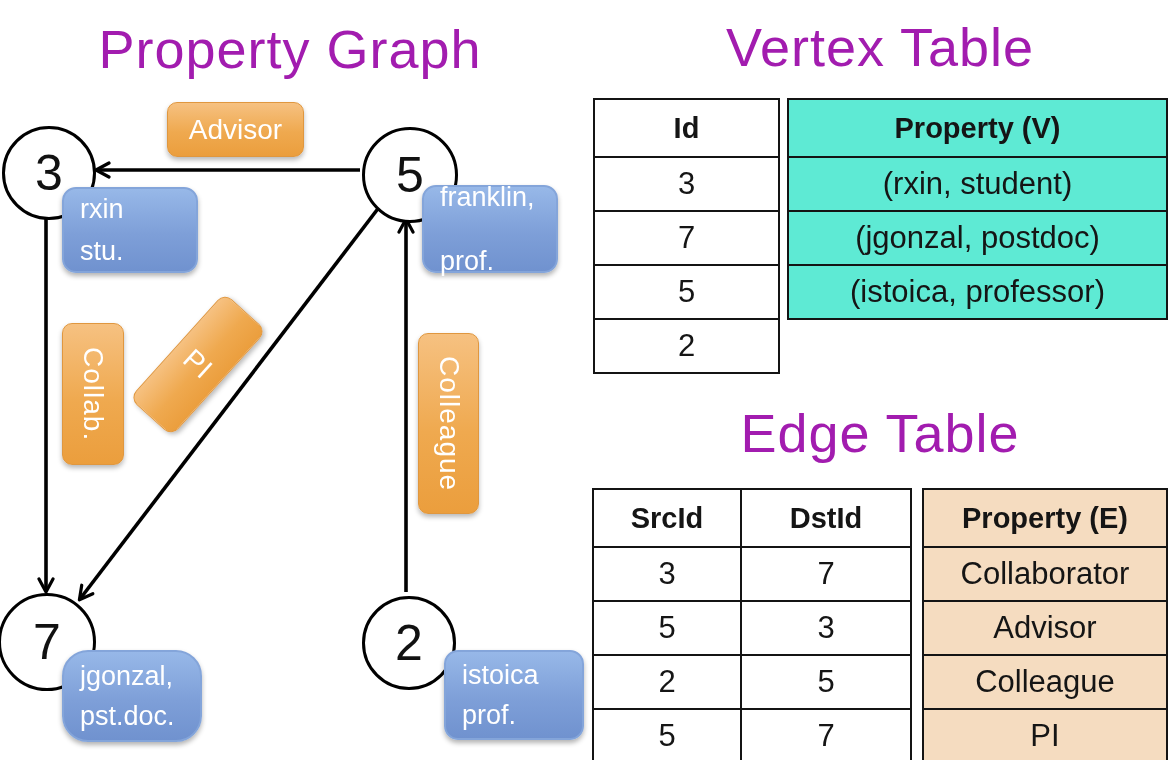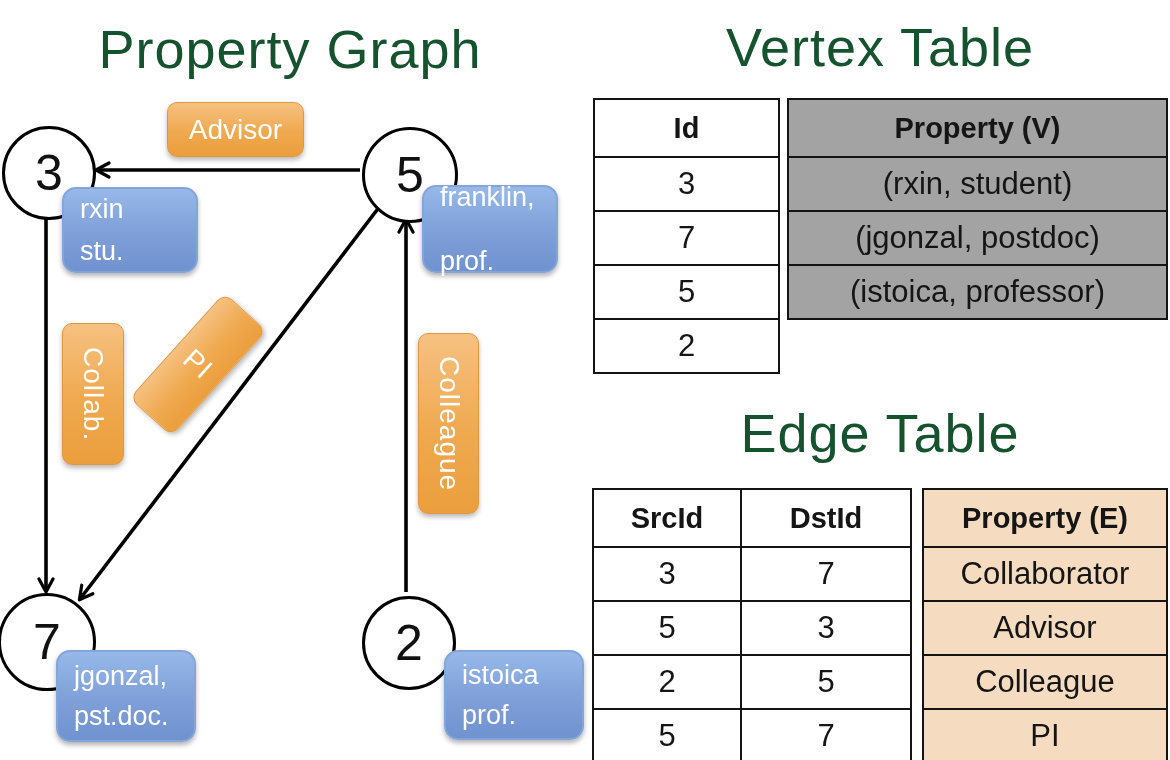--- a/index.html
+++ b/index.html
@@ -4,21 +4,21 @@
 <style>
   html,body{margin:0;padding:0;background:#ffffff;}
   .stage{
     position:relative;width:1170px;height:760px;overflow:hidden;
     background:#ffffff;
     font-family:"Liberation Sans","DejaVu Sans",sans-serif;
     color:#111;
   }
   .title{
     position:absolute;margin:0;font-weight:400;font-size:54px;
-    letter-spacing:1px;color:#14532d;white-space:nowrap;text-align:center;
+    letter-spacing:1px;color:#a21caf;white-space:nowrap;text-align:center;
   }
   .graph-title{left:90px;top:18px;width:400px;}
   .vertex-title{left:690px;top:16px;width:380px;}
   .edge-title{left:690px;top:402px;width:380px;}
 
   svg.edges{position:absolute;left:0;top:0;pointer-events:none;}
 
   .node{
     position:absolute;border:3.5px solid #000;border-radius:50%;
     background:#fff;display:flex;align-items:center;justify-content:center;
@@ -33,21 +33,21 @@
     position:absolute;border-radius:14px;
     background:linear-gradient(180deg,#97b8e8 0%,#7e9fd8 55%,#7092cf 100%);
     border:2px solid #84a5da;
     box-shadow:0 3px 5px rgba(0,0,0,.30);
     color:#fff;font-size:27px;line-height:40px;
     display:flex;flex-direction:column;justify-content:center;
     padding-left:16px;box-sizing:border-box;
   }
   .vprop-rxin{left:62px;top:187px;width:136px;height:86px;justify-content:space-between;}
   .vprop-franklin{left:422px;top:185px;width:136px;height:88px;gap:24px;}
-  .vprop-jgonzal{left:56px;top:650px;width:140px;height:92px;}
+  .vprop-jgonzal{left:62px;top:650px;width:140px;height:92px;border-radius:26px;}
   .vprop-istoica{left:420px;top:650px;width:140px;height:90px;margin-left:24px;}
 
   .elabel{
     position:absolute;border-radius:10px;
     background:linear-gradient(180deg,#f6c181 0%,#efa94f 55%,#eb9e3d 100%);
     border:1px solid #e0973f;
     box-shadow:0 3px 5px rgba(0,0,0,.28);
     color:#fff;display:flex;align-items:center;justify-content:center;
     font-size:28px;
   }
@@ -58,21 +58,21 @@
   .vtext{writing-mode:vertical-rl;text-orientation:mixed;letter-spacing:1px;}
 
   .subtable{position:absolute;border-collapse:collapse;table-layout:fixed;}
   .subtable td,.subtable th{
     border:2.5px solid #141414;text-align:center;vertical-align:middle;
     padding:0;font-weight:400;font-size:31px;color:#151515;
   }
   .subtable th{font-weight:700;font-size:29px;text-align:center;}
   .subtable tr{height:54px;}
   .subtable tr.hdr{height:58px;}
-  .cell-blue{background:#a3a3a3;}
+  .cell-blue{background:#5eead4;}
   .cell-tan{background:#f5dcc0;}
   .cell-white{background:#ffffff;}
 
   .vt-id{left:593px;top:98px;width:187px;}
   .vt-prop{left:787px;top:98px;width:381px;}
   .et-ids{left:592px;top:488px;width:318px;}
   .et-prop{left:922px;top:488px;width:246px;}
 </style>
 </head>
 <body>

